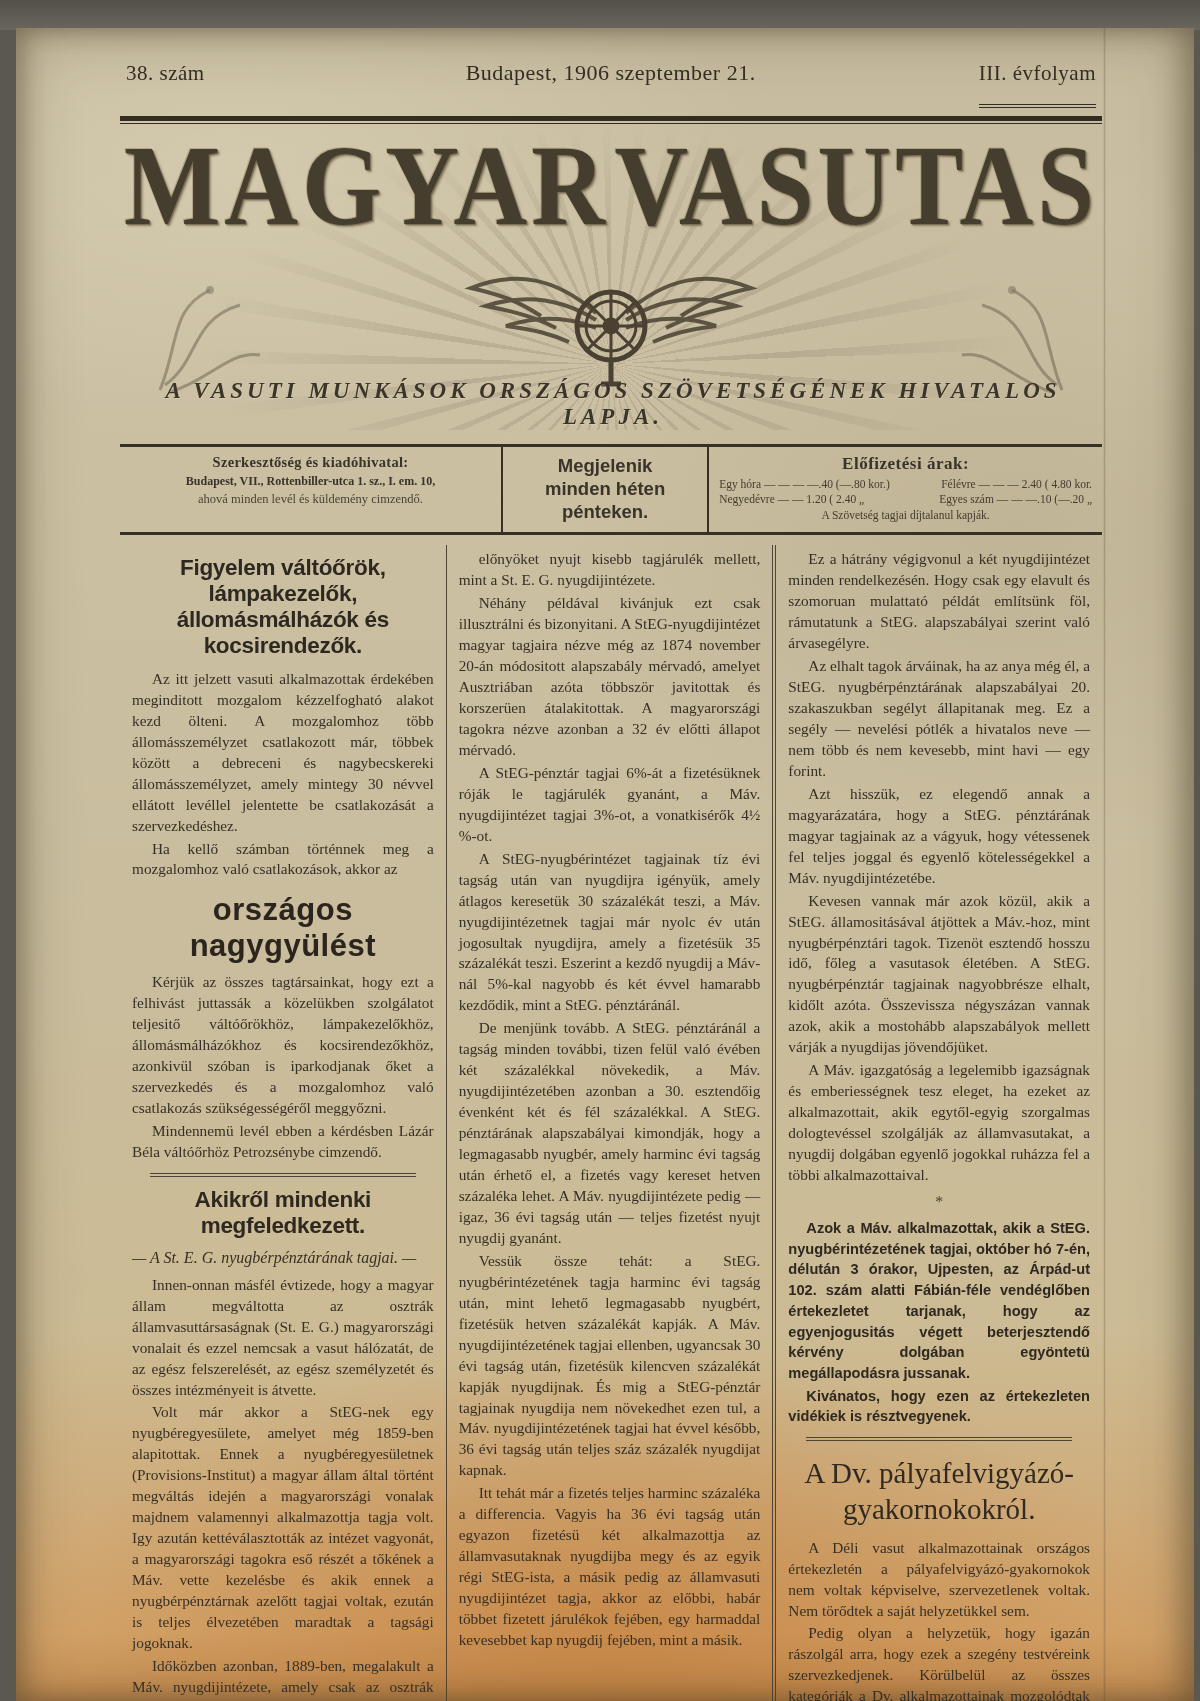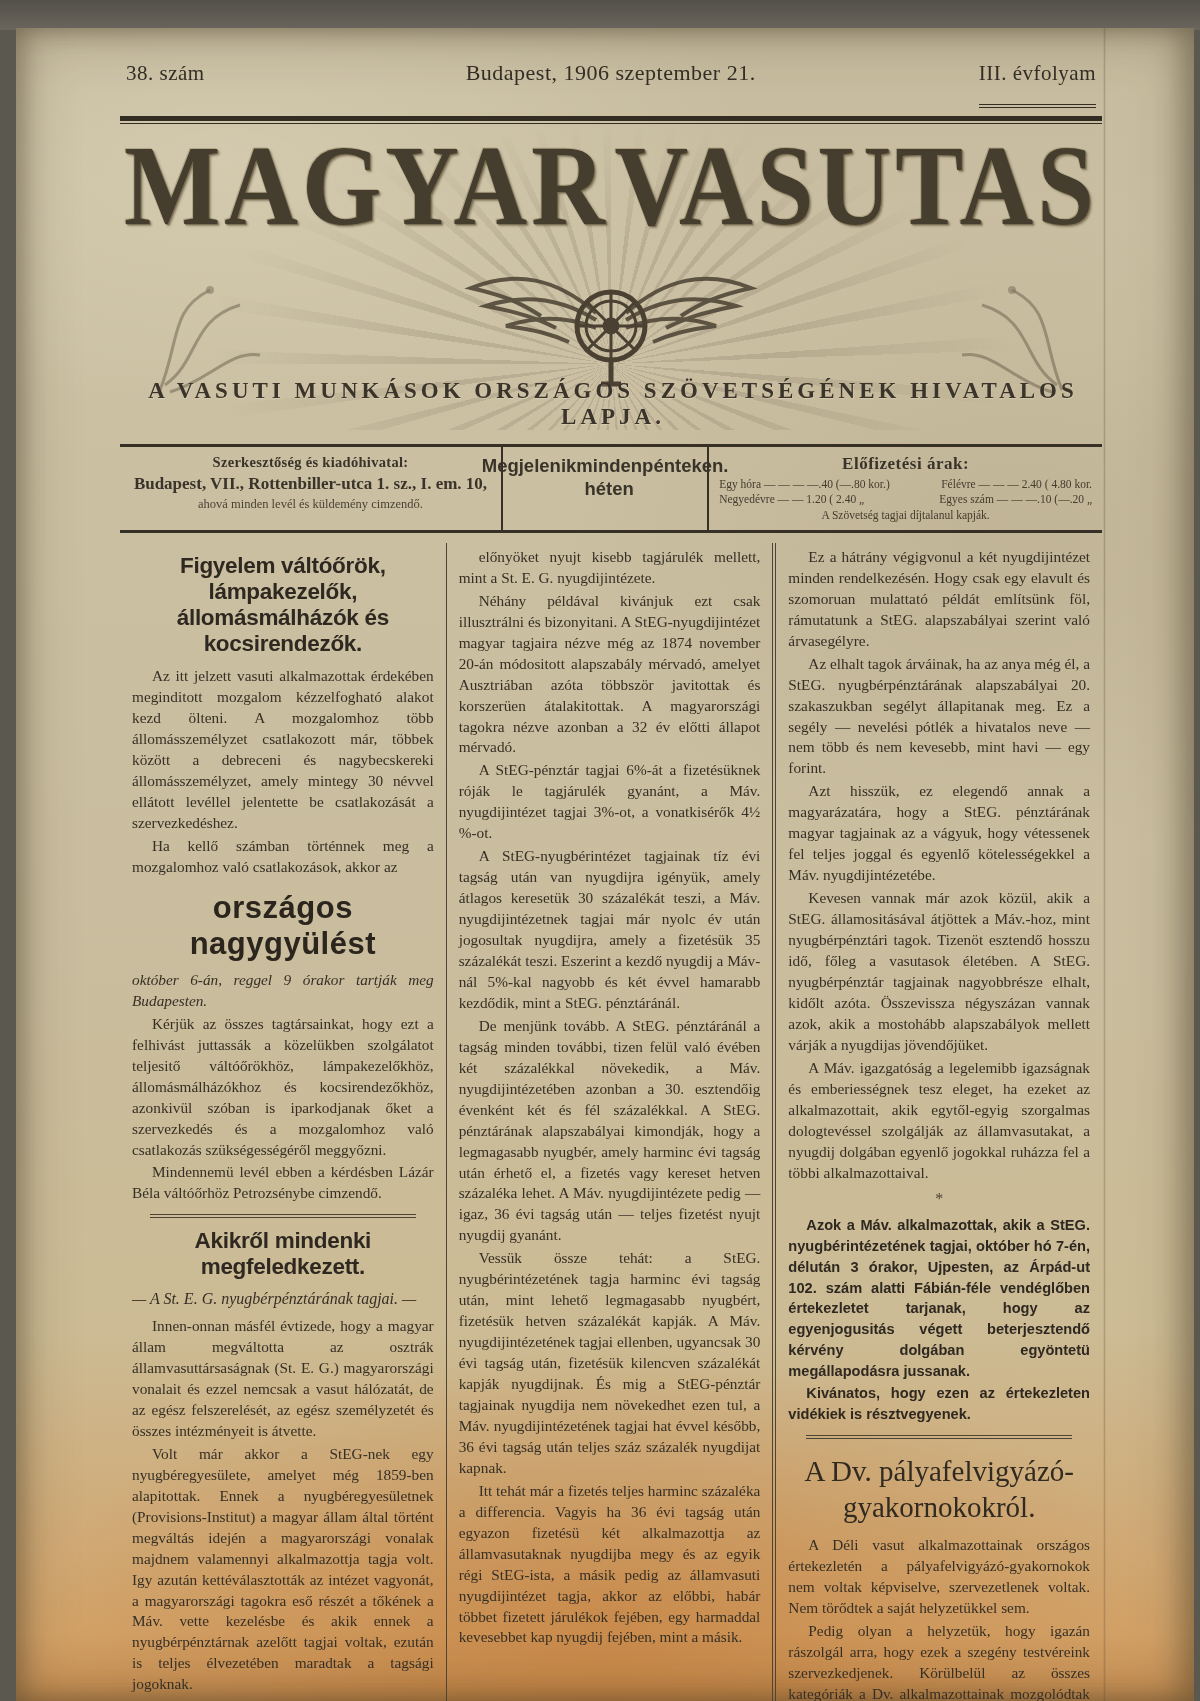--- a/index.html
+++ b/index.html
@@ -40,31 +40,31 @@
     padding:8px 4px 0 4px;}
   .mast-word{font-family:"Liberation Serif", serif;font-weight:700;font-size:102px;line-height:.95;
     letter-spacing:4px;color:#453d2e;transform:scaleY(1.12);
     text-shadow:1px 1px 0 rgba(120,105,75,.8), 2px 2px 2px rgba(60,50,30,.45), -1px -1px 0 rgba(150,135,100,.5);
     filter:blur(.3px);}
   .mast-emblem{position:absolute;left:50%;top:128px;transform:translateX(-50%);}
   .flourish{position:absolute;top:150px;opacity:.55;}
   .flourish.left{left:30px;} .flourish.right{right:30px;transform:scaleX(-1);}
   .mast-subtitle{position:absolute;left:4px;right:0;bottom:0;text-align:center;
     font-weight:700;font-size:23px;letter-spacing:4px;color:#3b342a;
-    text-shadow:.5px .5px 0 rgba(255,245,220,.25);}
+    text-shadow:.5px .5px 0 rgba(255,245,220,.25);font-style:italic;}
   
   .info-bar{display:flex;border-top:3px solid #37302 6;border-top:3px solid #373026;border-bottom:3px solid #373026;
     margin-top:14px;align-items:stretch;}
   .info-cell{padding:7px 10px 9px 10px;box-sizing:border-box;}
   .info-cell.editorial{width:39%;text-align:center;border-right:2px solid #373026;}
   .info-cell.publication{width:21%;text-align:center;border-right:2px solid #373026;
-    display:flex;justify-content:center;}
+    display:flex;flex-direction:column;justify-content:center;}
   .info-cell.subscription{width:40%;text-align:center;}
   .info-label{font-weight:700;font-size:14.5px;letter-spacing:.3px;}
-  .info-address{font-weight:700;font-size:17px;margin-top:3px;}
+  .info-address{font-weight:700;font-size:12px;margin-top:3px;}
   .info-note{font-size:12.5px;margin-top:3px;color:#4a4236;}
   .pub-line{font-weight:700;font-size:18.5px;line-height:1.25;font-family:"Liberation Sans",sans-serif;}
   .sub-label{font-weight:700;font-size:17px;letter-spacing:.5px;}
   .sub-rows{display:flex;flex-direction:column;margin-top:3px;}
   .sub-row{display:flex;justify-content:space-between;font-size:11.5px;color:#433b2e;line-height:1.3;}
   .sub-row span{white-space:nowrap;}
   .sub-note{font-size:11.5px;margin-top:2px;color:#433b2e;}
   
   .columns{display:flex;margin-top:0;}
   .col{flex:1 1 0;padding:14px 12px 10px 12px;min-width:0;}
@@ -169,21 +169,20 @@
       <div class="sub-note">A Szövetség tagjai díjtalanul kapják.</div>
     </div>
   </div>
 
   <div class="columns">
     <div class="col">
         <div class="blk article-heading-sans">Figyelem váltóőrök, lámpakezelők, állomásmálházók és kocsirendezők.</div>
         <div class="blk article-paragraph">Az itt jelzett vasuti alkalmazottak érdekében meginditott mozgalom kézzelfogható alakot kezd ölteni. A mozgalomhoz több állomásszemélyzet csatlakozott már, többek között a debreceni és nagybecskereki állomásszemélyzet, amely mintegy 30 névvel ellátott levéllel jelentette be csatlakozását a szervezkedéshez.</div>
         <div class="blk article-paragraph">Ha kellő számban történnek meg a mozgalomhoz való csatlakozások, akkor az</div>
         <div class="blk article-display">országos nagygyülést</div>
-        <div class="blk article-paragraph-italic">október 6-án, reggel 9 órakor tartják meg Budapesten.</div>
         <div class="blk article-paragraph">Kérjük az összes tagtársainkat, hogy ezt a felhivást juttassák a közelükben szolgálatot teljesitő váltóőrökhöz, lámpakezelőkhöz, állomásmálházókhoz és kocsirendezőkhöz, azonkivül szóban is iparkodjanak őket a szervezkedés és a mozgalomhoz való csatlakozás szükségességéről meggyőzni.</div>
         <div class="blk article-paragraph">Mindennemü levél ebben a kérdésben Lázár Béla váltóőrhöz Petrozsénybe cimzendő.</div>
         <div class="blk article-rule"></div>
         <div class="blk article-heading-sans">Akikről mindenki megfeledkezett.</div>
         <div class="blk article-subheading">— A St. E. G. nyugbérpénztárának tagjai. —</div>
         <div class="blk article-paragraph">Innen-onnan másfél évtizede, hogy a magyar állam megváltotta az osztrák államvasuttársaságnak (St. E. G.) magyarországi vonalait és ezzel nemcsak a vasut hálózatát, de az egész felszerelését, az egész személyzetét és összes intézményeit is átvette.</div>
         <div class="blk article-paragraph">Volt már akkor a StEG-nek egy nyugbéregyesülete, amelyet még 1859-ben alapitottak. Ennek a nyugbéregyesületnek (Provisions-Institut) a magyar állam által történt megváltás idején a magyarországi vonalak majdnem valamennyi alkalmazottja tagja volt. Igy azután kettéválasztották az intézet vagyonát, a magyarországi tagokra eső részét a tőkének a Máv. vette kezelésbe és akik ennek a nyugbérpénztárnak azelőtt tagjai voltak, ezután is teljes élvezetében maradtak a tagsági jogoknak.</div>
         <div class="blk article-paragraph">Időközben azonban, 1889-ben, megalakult a Máv. nyugdijintézete, amely csak az osztrák társaság vonalainak államositása után, 1892-től kezdve kezdett intenzivebb működést kifejteni. Azóta kétféle nyugdijintézete és kétféle nyugdijra biztositott alkalmazottai vannak a magyar államvasutaknak.</div>
       </div>
     <div class="col-sep"></div>

